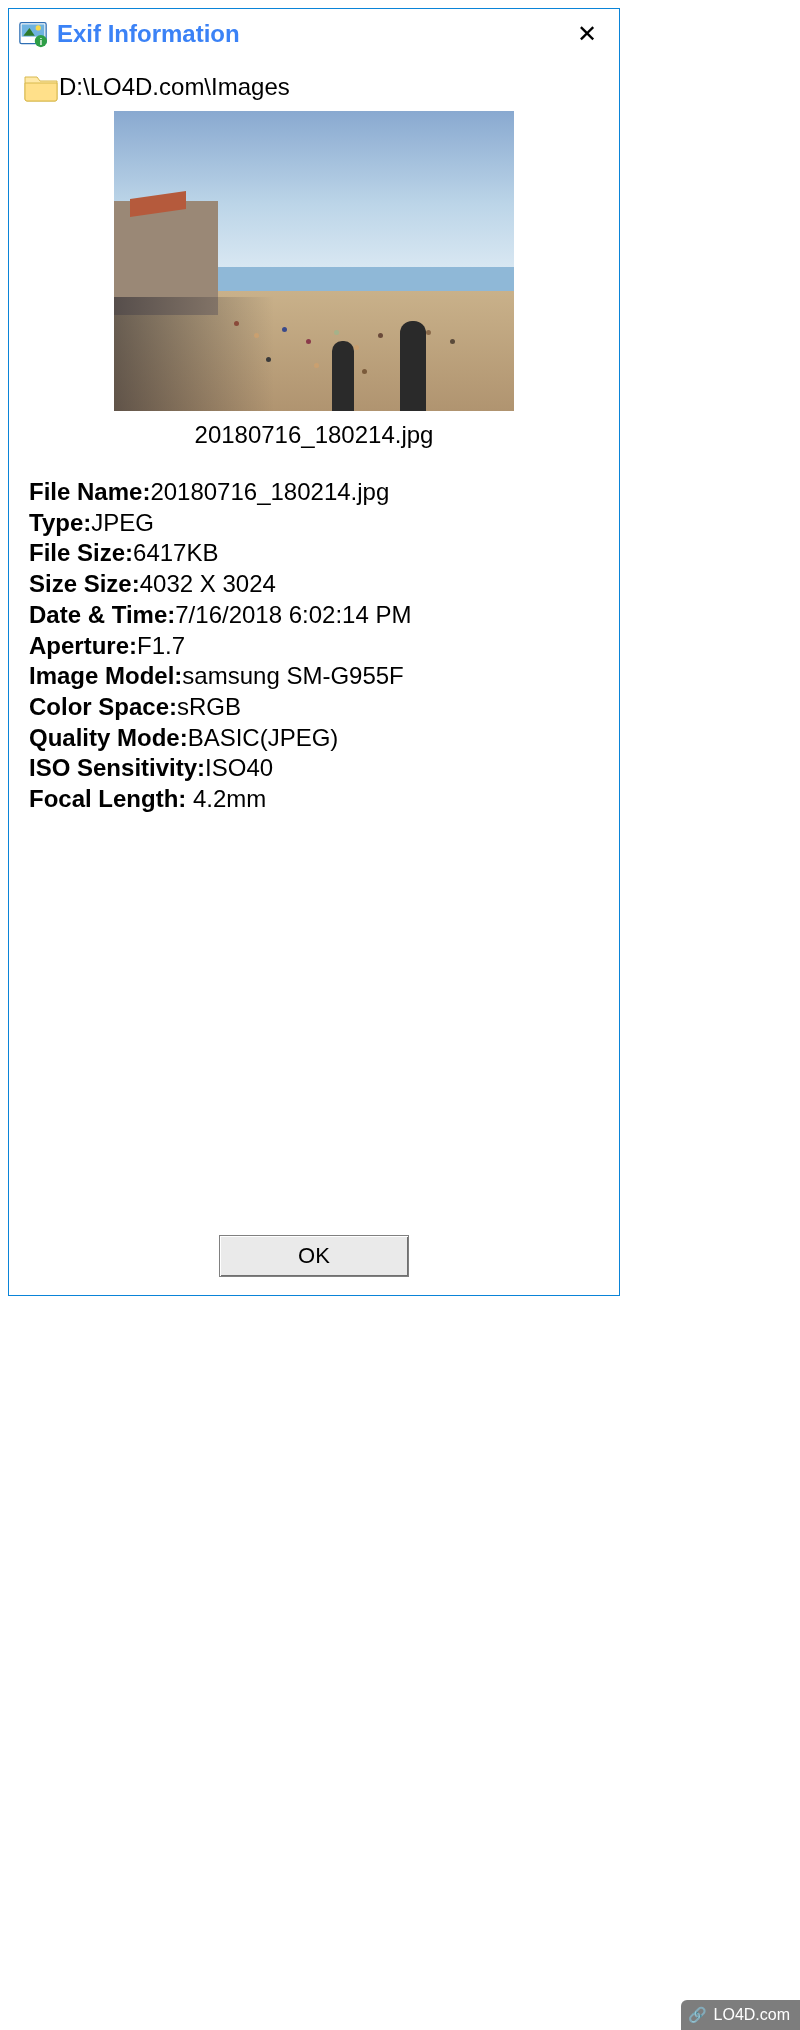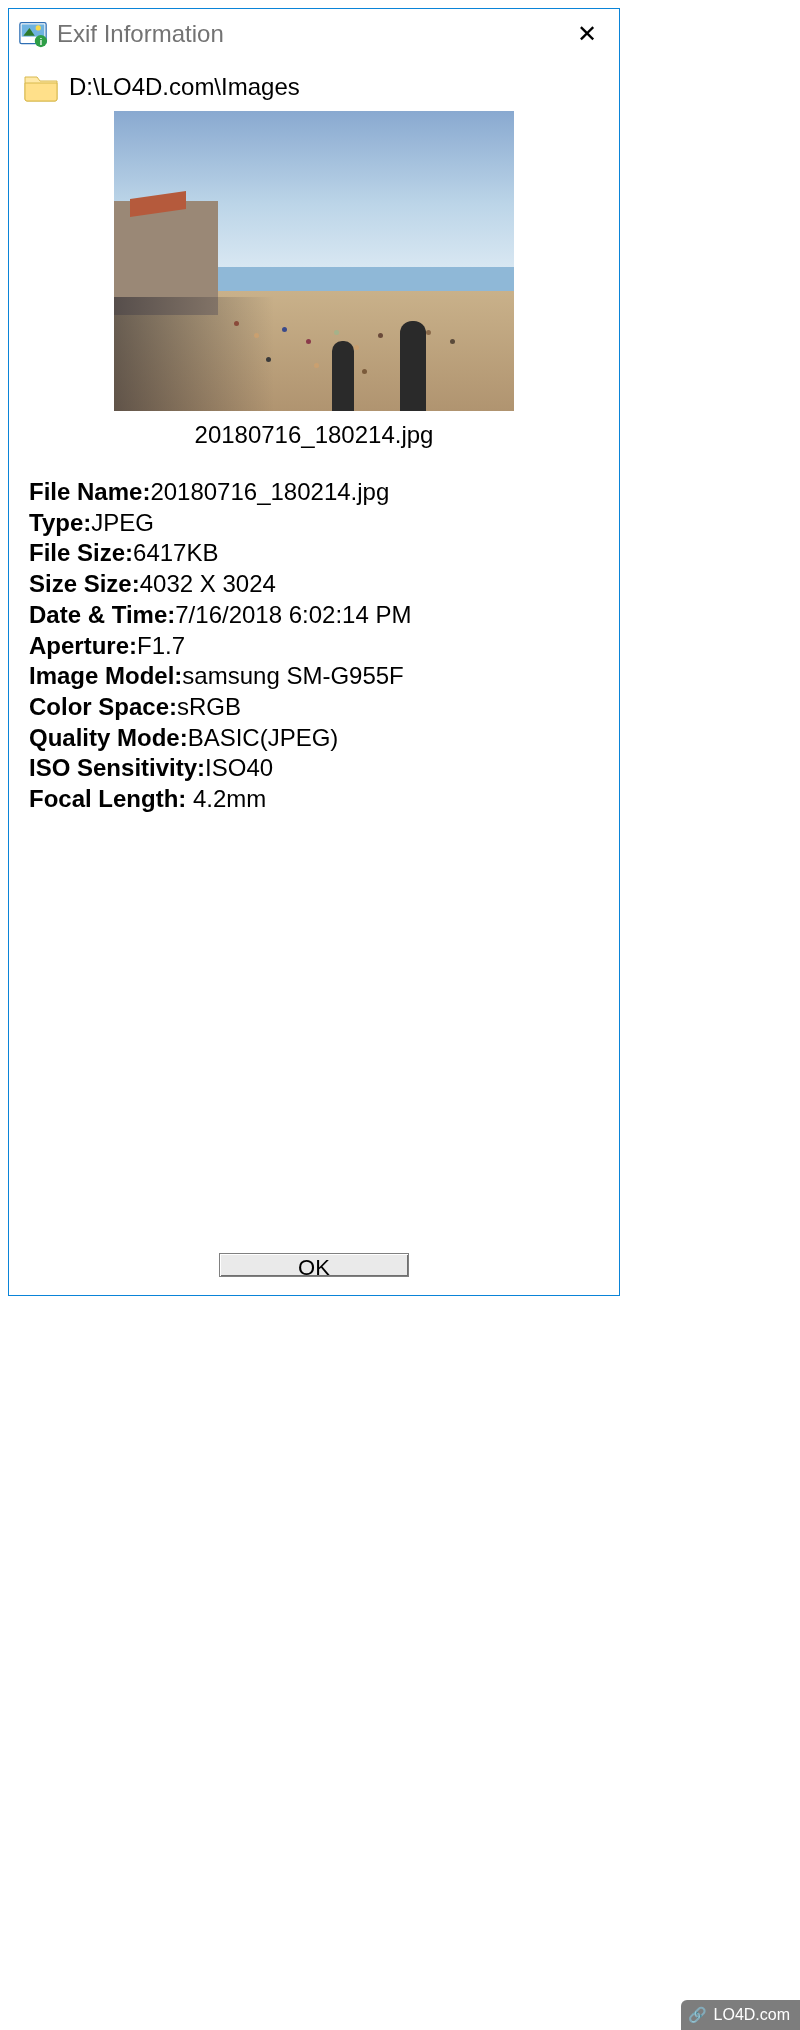--- a/index.html
+++ b/index.html
@@ -32,43 +32,42 @@
     background: #ffffff;
     gap: 10px;
   }
   .titlebar .app-icon {
     width: 28px;
     height: 28px;
   }
   .titlebar .title-text {
     flex: 1;
     font-size: 24px;
-    color: #737373;
-    font-weight: 400;
+    color: #3b82f6;
+    font-weight: 700;
   }
   .titlebar .close {
     width: 48px;
     height: 40px;
     display: flex;
     align-items: center;
     justify-content: center;
     font-size: 24px;
     font-weight: 300;
     cursor: pointer;
   }
   .content {
     padding: 12px 14px 0 14px;
     flex: 1;
     display: flex;
     flex-direction: column;
   }
   .path-row {
     display: flex;
     align-items: center;
-    gap: 10px;
     margin-bottom: 8px;
   }
   .folder-icon {
     width: 36px;
     height: 32px;
   }
   .folder-icon svg { width: 100%; height: 100%; }
   .path-text {
     font-size: 24px;
     font-family: Arial, sans-serif;
@@ -114,21 +113,21 @@
   }
   .exif-row { white-space: nowrap; }
   .exif-label { font-weight: 700; }
   .button-bar {
     display: flex;
     justify-content: center;
     padding-bottom: 18px;
   }
   .ok-btn {
     width: 190px;
-    height: 24px;
+    height: 42px;
     font-family: Arial, sans-serif;
     font-size: 22px;
     background: #eaeaea;
     border: 1px solid #808080;
     box-shadow: inset 1px 1px 0 #ffffff, inset -1px -1px 0 #707070;
     cursor: pointer;
   }
   .watermark {
     position: absolute;
     right: 0;

